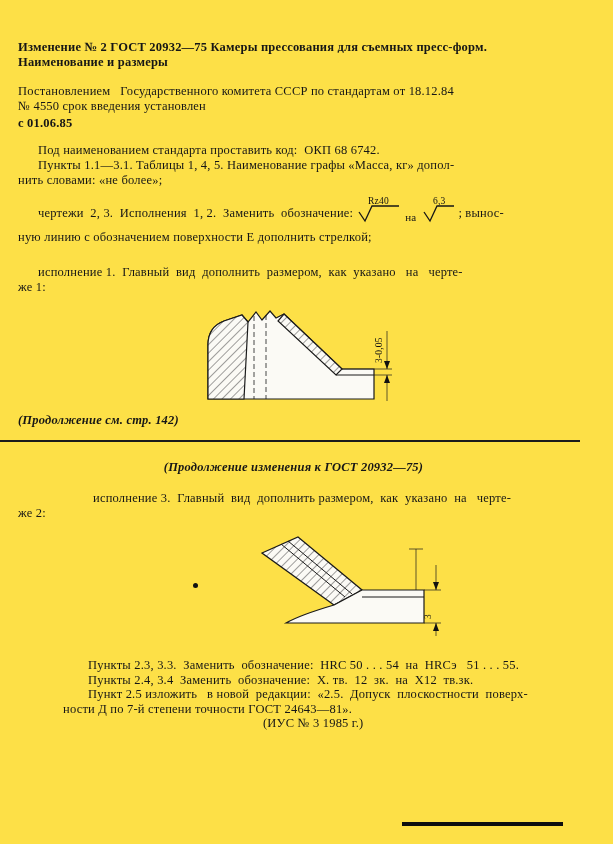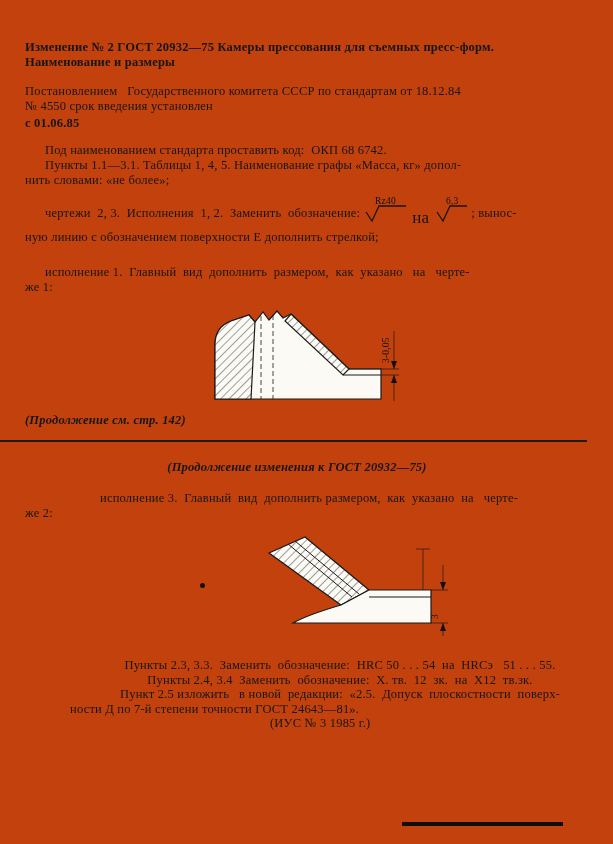--- a/index.html
+++ b/index.html
@@ -1,35 +1,35 @@
 <!DOCTYPE html>
 <html><head>
 <meta charset="utf-8">
 <style>
   * { margin:0; padding:0; box-sizing:border-box; }
   html,body { width:613px; height:844px; }
   body { background:#e8e6e0; font-family:"Liberation Serif","DejaVu Serif",serif; }
   .page {
     position:relative; width:613px; height:844px; overflow:hidden;
-    background:#c2410c; color:#161616;
-    padding:40px 28px 0 25px;
+    background:#fde047; color:#161616;
+    padding:40px 28px 0 18px;
     font-size:12.5px; line-height:15px; letter-spacing:0.2px;
   }
   .line { white-space:pre-wrap; }
   .ind { padding-left:20px; }
   .ind75 { padding-left:75px; }
-  .ind25 { padding-left:25px;text-align:center; }
+  .ind25 { padding-left:25px; }
 
   .header { font-weight:bold; }
   .decree { margin-top:14px; }
   .date { margin-top:2px; padding-right:55px; font-weight:bold; }
   .p-code { margin-top:12px; }
   .symline { margin-top:9px; display:flex; align-items:center; height:32px; }
   .symline .rough { display:inline-block; margin:12px 2px; transform:translateY(-2px); }
-  .symline .na { font-size:17px; margin:8px 2px 0 2px; }
+  .symline .na { font-size:11px; margin:8px 2px 0 2px; }
   .p-drawline2 { margin-top:1px; }
   .p-exec1 { margin-top:20px; }
   .fig { position:relative; }
   .fig1 { margin:8px 0 0 172px; }
   .note { margin-top:4px; padding-right:35px; font-style:italic; font-weight:bold; }
   .sep { margin-top:12px; margin-left:-25px; width:587px; border:none; border-top:2px solid #1b1b1b; }
   .cont-header { margin-top:18px; text-align:center; padding-right:16px; font-style:italic; font-weight:bold; }
   .p-exec2 { margin-top:16px; }
   .fig2 { margin:12px 0 0 220px; }
   .dot { position:absolute; left:-45px; top:50px; width:5px; height:5px; border-radius:50%; background:#111; }

